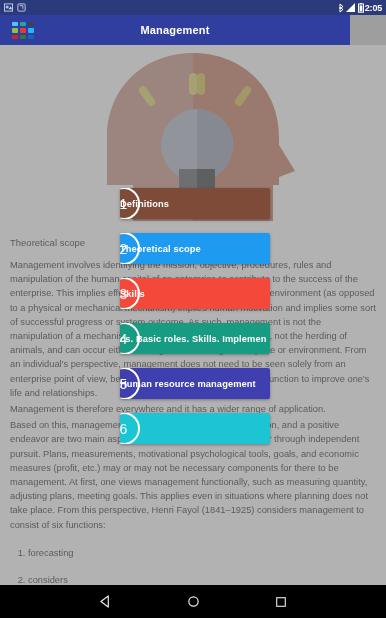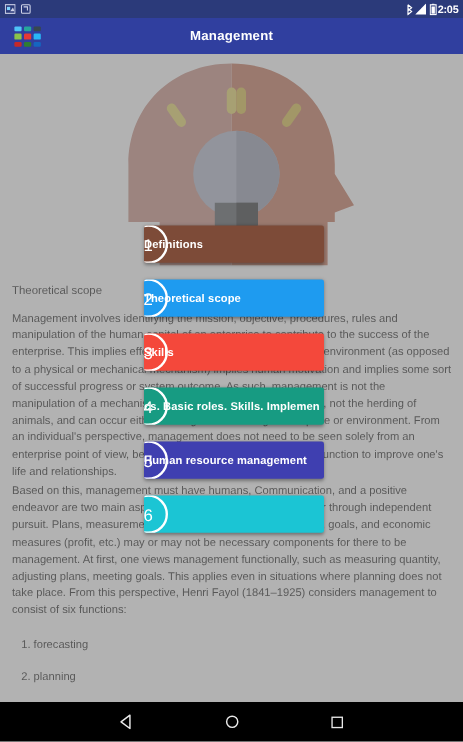--- a/index.html
+++ b/index.html
@@ -17,21 +17,21 @@
     background:#2b3a7a; display:flex; align-items:center;
     padding:0 4px; z-index:40;
   }
   .sb-left{ display:flex; gap:4px; align-items:center; }
   .sb-right{ margin-left:auto; display:flex; gap:1px; align-items:center; }
   .sb-time{ color:#fff; font-size:9px; font-weight:bold; letter-spacing:-.2px; }
   .sb-ico{ display:block; }
 
   
   .appbar{
-    position:absolute; top:15px; left:0; width:386px; height:30px;
+    position:absolute; top:15px; left:0; width:350px; height:30px;
     background:#303f9f; z-index:35;
     display:flex; align-items:center; justify-content:center;
   }
   .appbar-title{
     color:#fff; font-size:11px; font-weight:bold; letter-spacing:.2px;
   }
   .app-icon{
     position:absolute; left:12px; top:7px; width:22px; height:17px;
     display:grid; grid-template-columns:repeat(3,1fr); grid-template-rows:repeat(3,1fr);
     gap:2px;
@@ -164,25 +164,26 @@
 
       <path d="M106 124 L142 124 L142 142 A18 18 0 0 1 106 142 Z" fill="#4a4f55"></path>
       <path d="M124 124 L142 124 L142 142 A18 18 0 0 1 124 155 Z" fill="#232629"></path>
     </svg>
   </div>
 
   <div class="article">
     <div class="sec-title">Theoretical scope</div>
 
     <p class="para"> Management involves identifying the mission, objective, procedures, rules and manipulation of the human capital of an enterprise to contribute to the success of the enterprise. This implies effective communication: an enterprise environment (as opposed to a physical or mechanical mechanism) implies human motivation and implies some sort of successful progress or system outcome. As such, management is not the manipulation of a mechanism (machine or automated program), not the herding of animals, and can occur either in a legal or in an illegal enterprise or environment. From an individual's perspective, management does not need to be seen solely from an enterprise point of view, because management is an essential function to improve one's life and relationships.</p>
+    <p class="para"> Management is therefore everywhere and it has a wider range of application.</p>
     <p class="para">Based on this, management must have humans, Communication, and a positive endeavor are two main aspects of it either through enterprise or through independent pursuit. Plans, measurements, motivational psychological tools, goals, and economic measures (profit, etc.) may or may not be necessary components for there to be management. At first, one views management functionally, such as measuring quantity, adjusting plans, meeting goals. This applies even in situations where planning does not take place. From this perspective, Henri Fayol (1841–1925) considers management to consist of six functions:</p>
 
     <ol class="numlist">
       <li>forecasting</li>
-      <li>planning</li>
+      <li>considers</li>
 
     </ol>
 
   </div>
 </div>
 
 <div class="scrim"></div>
 
 <div class="cards">
 

